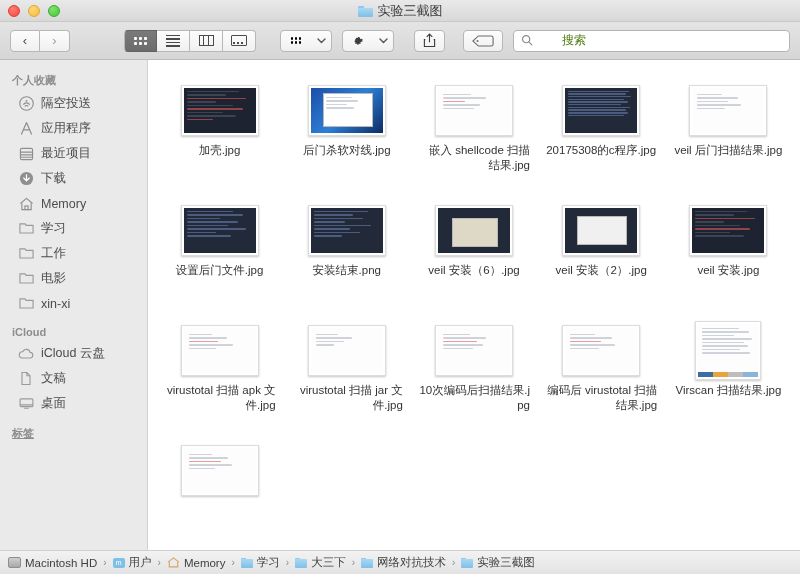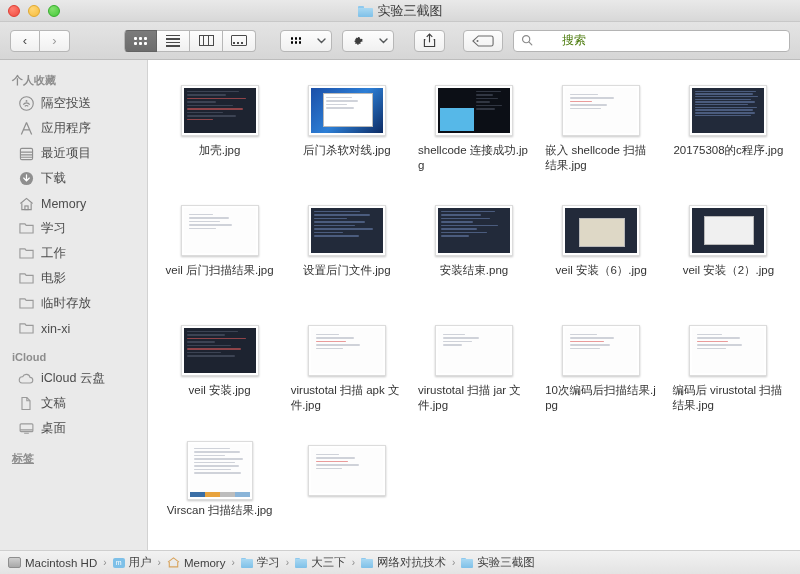--- a/index.html
+++ b/index.html
@@ -120,21 +120,21 @@
   .t-blue  { background: linear-gradient(135deg, #1b4fa8 0%, #2d7fd6 50%, #0d2b63 100%); }
   .t-white { background: #fdfdfd; }
   .t-term  { background: #0c0f16; }
   .lines { position: absolute; inset: 3px; display: flex; flex-direction: column; gap: 2px; }
   .lines i { display: block; height: 1.5px; background: rgba(255,255,255,0.35); border-radius: 1px; }
   .lines.dk i { background: rgba(90,110,150,0.75); }
   .lines.lt i { background: rgba(120,130,150,0.35); }
   .lines.red i:nth-child(3n) { background: rgba(220,90,90,0.6); }
   .win-card { position: absolute; background: #fff; border: 1px solid #b9b9b9; }
   .cap {
-    font-size: 11.5px; color: #333; text-align: left; line-height: 15px;
+    font-size: 11.5px; color: #333; text-align: right; line-height: 15px;
     max-width: 112px; margin-top: 5px; word-break: break-all;
   }
 
   
   .pathbar {
     height: 24px; flex: 0 0 24px;
     background: linear-gradient(to bottom, #f2f2f2, #e3e3e3);
     border-top: 1px solid #cfcfcf;
     display: flex; align-items: center; padding-left: 8px; gap: 4px;
   }
@@ -347,28 +347,20 @@
 
       <div class="sb-item">
         <span class="sb-ico">
           <svg width="15" height="13" viewBox="0 0 16 13" fill="none" stroke="#9a9a9a" stroke-width="1.2">
             <path d="M1 3.2V11.3h14V3.2H7.6L6.4 1.6H1v1.6z"></path>
           </svg>
         </span>
         <span class="sb-label">电影</span>
       </div>
 
-      <div class="sb-item">
-        <span class="sb-ico">
-          <svg width="15" height="13" viewBox="0 0 16 13" fill="none" stroke="#9a9a9a" stroke-width="1.2">
-            <path d="M1 3.2V11.3h14V3.2H7.6L6.4 1.6H1v1.6z"></path>
-          </svg>
-        </span>
-        <span class="sb-label">临时存放</span>
-      </div>
 
       <div class="sb-item">
         <span class="sb-ico">
           <svg width="15" height="13" viewBox="0 0 16 13" fill="none" stroke="#9a9a9a" stroke-width="1.2">
             <path d="M1 3.2V11.3h14V3.2H7.6L6.4 1.6H1v1.6z"></path>
           </svg>
         </span>
         <span class="sb-label">xin-xi</span>
       </div>
 
@@ -440,38 +432,20 @@
                     <i style="width:75%"></i>
                     <i style="width:50%"></i>
                     <i style="width:65%"></i>
                   </div>
           </div>
               </div>
             </div>
           <div class="cap">后门杀软对线.jpg</div>
         </div>
 
-        <div class="cell">
-          <div class="thumb-wrap">
-              <div class="thumb">
-                <div class="inner t-term">
-            <div class="win-card" style="left:2px;top:20px;width:34px;bottom:2px;background:#56b8e8;border:none;"></div>
-            <div class="lines lt" style="left:38px;top:3px;right:3px;">
-                    <i style="width:80%"></i>
-                    <i style="width:55%"></i>
-                    <i style="width:70%"></i>
-                    <i style="width:45%"></i>
-                    <i style="width:85%"></i>
-                    <i style="width:60%"></i>
-                  </div>
-          </div>
-              </div>
-            </div>
-          <div class="cap">shellcode 连接成功.jpg</div>
-        </div>
 
         <div class="cell">
           <div class="thumb-wrap">
               <div class="thumb">
                 <div class="inner t-white">
             <div class="lines lt red" style="left:5px;top:6px;right:5px;">
                     <i style="width:45%"></i>
                     <i style="width:70%"></i>
                     <i style="width:35%"></i>
                     <i style="width:60%"></i>

